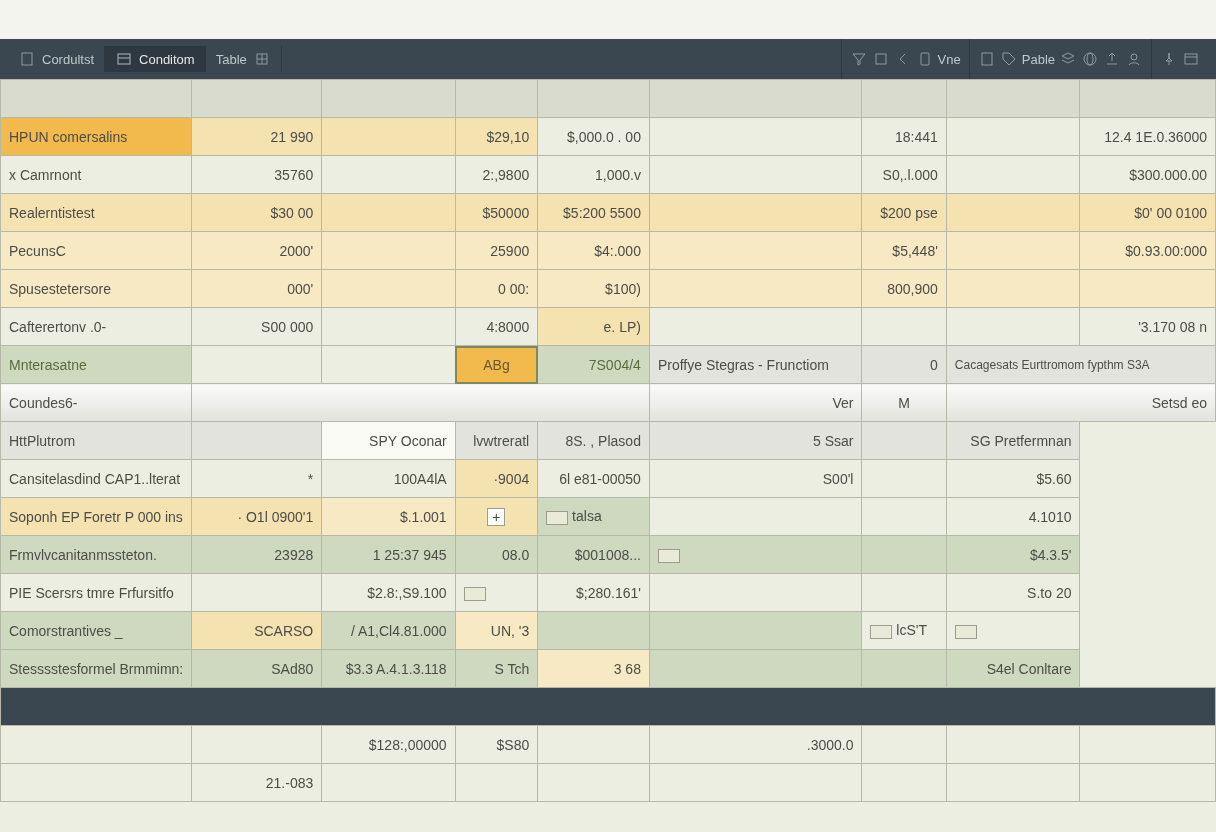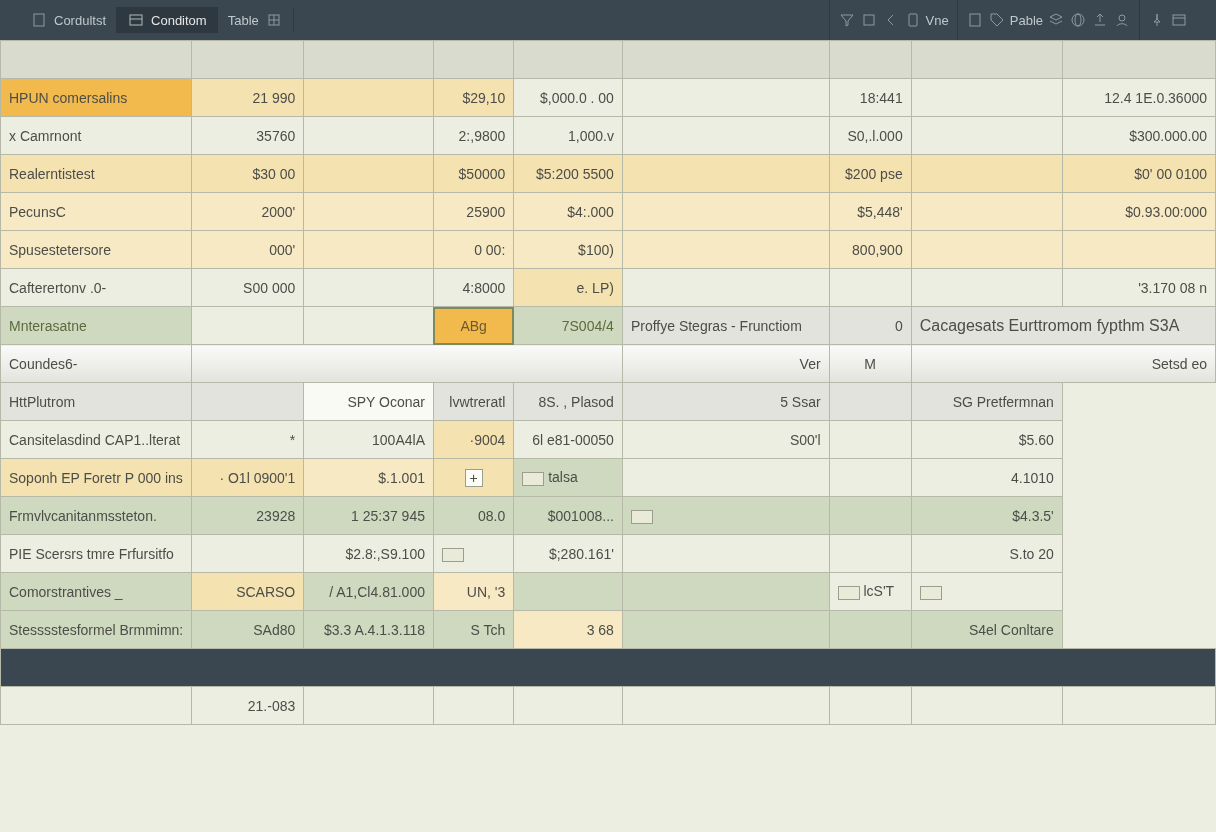--- a/index.html
+++ b/index.html
@@ -1,27 +1,27 @@
 <!DOCTYPE html>
 <html><head>
 <meta charset="utf-8">
 <style>
   * { box-sizing: border-box; margin: 0; padding: 0; }
   html, body { width: 1216px; height: 832px; font-family: "Segoe UI", Arial, sans-serif; background: #f4f4ee; overflow: hidden; }
-  .topbar { height: 40px; background: #3a4750; color: #bfc8cc; display: flex; align-items: center; padding: 0 20px; font-size: 13px; }
+  .topbar { height: 40px; background: #3a4750; color: #bfc8cc; display: flex; align-items: center; padding: 0 8px; font-size: 13px; margin-top: 39px; }
   .topbar .tab { display: inline-flex; align-items: center; gap: 6px; padding: 4px 10px; border-right: 1px solid #2e3840; cursor: pointer; }
   .topbar .tab.active { background: #2e3840; color: #e5e5e5; }
   .topbar .spacer { flex: 1; }
   .topbar .tool-group { display: flex; gap: 4px; align-items: center; padding: 0 8px; border-left: 1px solid #2e3840; height: 100%; }
   .topbar .icon { width: 18px; height: 18px; display: inline-flex; align-items: center; justify-content: center; opacity: .8; }
   .sheet-wrap { width: 100%; height: calc(100% - 40px); overflow: auto; background: #eceee2; }
   table.sheet { border-collapse: collapse; width: 100%; }
   table.sheet td, table.sheet th { border: 1px solid #b6b9a7; height: 38px; padding: 4px 8px; font-size: 14px; color: #4d4d48; white-space: nowrap; }
   .col-label { width: 170px; text-align: left; }
-  .col-b { width: 112px; text-align: right; }
+  .col-b { width: 130px; text-align: right; }
   .num { text-align: right; }
   .bg-none   { background: #eceee2; }
   .bg-beige  { background: #f4e2b0; }
   .bg-orange { background: #f2b94d; }
   .bg-green  { background: #cfd9c0; }
   .bg-cream  { background: #f6e9c3; }
   .bg-grey   { background: #e3e3dd; }
   .bg-white  { background: #fafaf5; }
   .header-strip td { background: #d9dbcf; height: 24px; font-size: 11px; color: #72746b; }
   .divider td { height: 10px; background: #3a4750; border-color: #3a4750; padding:0; }
@@ -222,21 +222,21 @@
 
   <tbody>
         <tr>
     <td class="bg-green col-label" style="color:#5a6b3c;font-weight:500;">Mnterasatne</td>
     <td class="bg-none col-b"></td>
     <td class="bg-none"></td>
     <td class="bg-orange num sel" style="text-align:center;color:#6b5a2e;">ABg</td>
     <td class="bg-green num" style="color:#5a6b3c;">7S004/4</td>
     <td class="bg-grey" style="font-size:14px;">Proffye Stegras -  Frunctiom</td>
     <td class="bg-grey num">0</td>
-    <td class="bg-grey" colspan="2" style="font-size:16px;">Cacagesats Eurttromom fypthm  S3A</td>
+    <td class="bg-grey" colspan="2" style="font-size:12px;">Cacagesats Eurttromom fypthm  S3A</td>
   </tr>
 
   <tr class="sub-strip">
     <td class="col-label">Coundes6-</td>
     <td colspan="4"></td>
     <td style="text-align:right;">Ver</td>
     <td style="text-align:center;">M</td>
     <td colspan="2" style="text-align:right;">Setsd eo</td>
   </tr>
 
@@ -316,20 +316,31 @@
 
   <tbody>
         <tr class="divider">
           <td colspan="9"></td>
         </tr>
 
   </tbody>
       <tbody id="footer-body">
         <tr>
           <td class="bg-none col-label"></td>
+          <td class="bg-none num col-b"></td>
+          <td class="bg-none num">$128:,00000</td>
+          <td class="bg-none num">$S80</td>
+          <td class="bg-none num"></td>
+          <td class="bg-none num">.3000.0</td>
+          <td class="bg-none num"></td>
+          <td class="bg-none num"></td>
+          <td class="bg-none"></td>
+        </tr>
+        <tr>
+          <td class="bg-none col-label"></td>
           <td class="bg-none num col-b">21.-083</td>
           <td class="bg-none num"></td>
           <td class="bg-none num"></td>
           <td class="bg-none num"></td>
           <td class="bg-none num"></td>
           <td class="bg-none num"></td>
           <td class="bg-none num"></td>
           <td class="bg-none"></td>
         </tr>
       </tbody>

